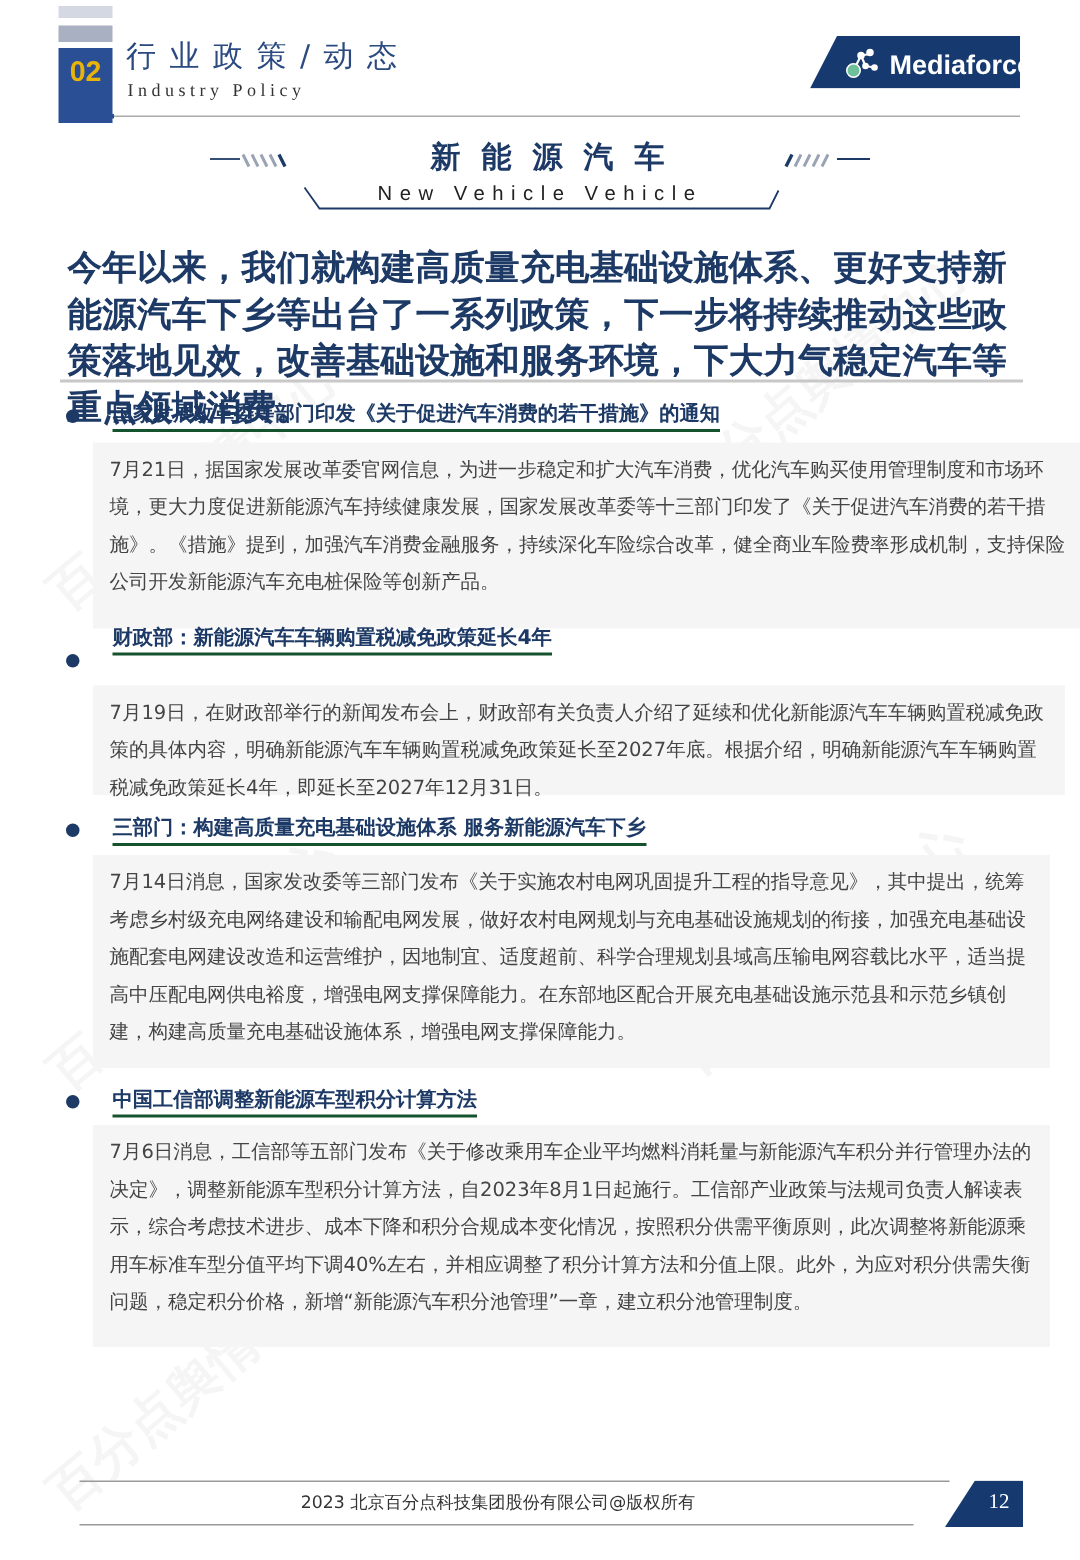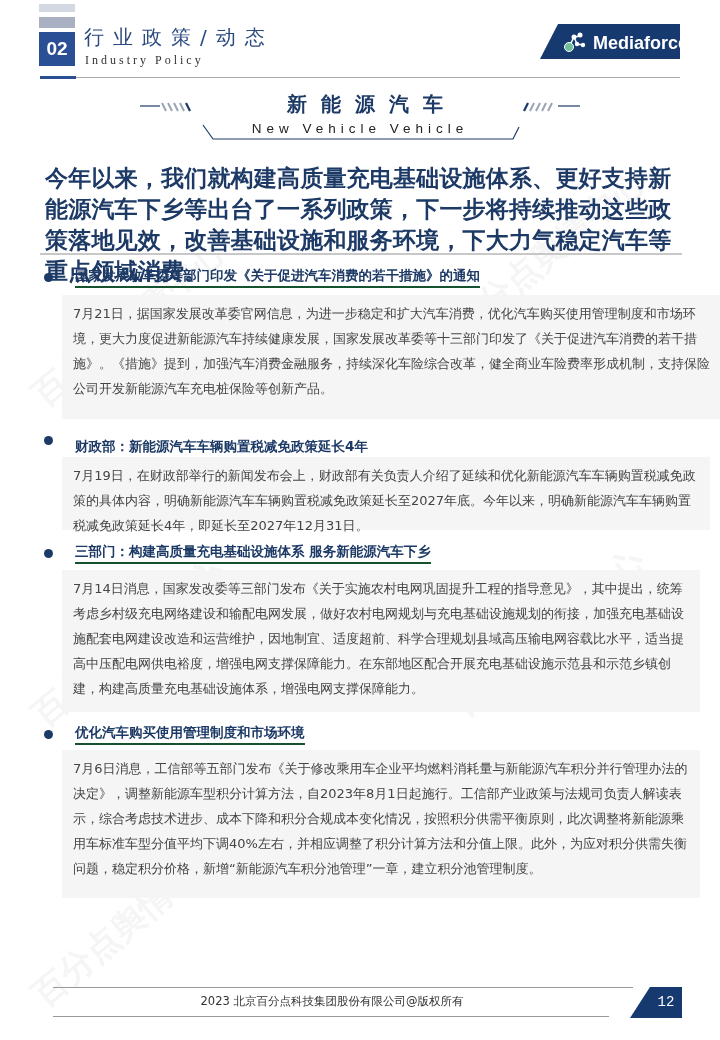--- a/index.html
+++ b/index.html
@@ -2,21 +2,21 @@
 <html><head>
 <meta charset="utf-8">
 <style>
   * { box-sizing: border-box; margin: 0; padding: 0; }
   html, body { width: 720px; height: 1040px; background: #ffffff; overflow: hidden; }
   body { position: relative; font-family: "DejaVu Sans", "Liberation Sans", sans-serif; color: #333; }
 
   
   .hdr-bar1 { position: absolute; left: 39px; top: 4px; width: 36px; height: 8px; background: #d4d8e2; }
   .hdr-bar2 { position: absolute; left: 39px; top: 17px; width: 36px; height: 11px; background: #a9b0c2; }
-  .hdr-num { position: absolute; left: 39px; top: 32px; width: 36px; height: 34px; background: #2b4f95; color: #ffffff;
+  .hdr-num { position: absolute; left: 39px; top: 32px; width: 36px; height: 50px; background: #2b4f95; color: #eab308;
              font-family: "Liberation Sans", sans-serif; font-weight: bold; font-size: 19px; line-height: 34px; text-align: center; }
   .hdr-title { position: absolute; left: 84px; top: 24px; font-size: 20px; letter-spacing: 9px; color: #2b4a80; font-weight: normal; }
   .hdr-sub { position: absolute; left: 85px; top: 53px; font-family: Liberation Serif, serif; font-size: 12px; letter-spacing: 3px; color: #333; }
   .hdr-line { position: absolute; left: 40px; top: 77px; width: 640px; height: 1px; background: #aaa; }
   .hdr-line-accent { position: absolute; left: 40px; top: 76px; width: 36px; height: 3px; background: #2b4f95; }
   .logo { position: absolute; left: 540px; top: 24px; width: 140px; height: 35px; background: #163a70;
           clip-path: polygon(18px 0, 100% 0, 100% 100%, 0 100%); }
   .logo-icon { position: absolute; left: 563px; top: 31px; width: 24px; height: 22px; }
   .logo-text { position: absolute; left: 593px; top: 33px; color: #fff; font-family: "Liberation Sans", sans-serif; font-weight: bold; font-size: 18px; }
 
@@ -32,21 +32,21 @@
   
   .item-bullet { position: absolute; left: 44px; width: 9px; height: 9px; border-radius: 50%; background: #1d3a66; }
   .item-title { position: absolute; left: 75px; font-size: 13.5px; font-weight: bold; color: #1d3a66; border-bottom: 2px solid #14532d; padding-bottom: 1px; white-space: nowrap; }
   .item-box { position: absolute; left: 62px; width: 662px; background: #f5f5f5; padding: 6px 8px 6px 11px; font-size: 13px; line-height: 25px; color: #444; }
 
   
   .ft-line1 { position: absolute; left: 53px; top: 987px; width: 580px; height: 1px; background: #999; }
   .ft-line2 { position: absolute; left: 53px; top: 1016px; width: 556px; height: 1px; background: #999; }
   .ft-text { position: absolute; left: 0; width: 689px; top: 994px; text-align: center; font-size: 11.5px; color: #333; padding-right: 25px; }
   .ft-page { position: absolute; left: 630px; top: 987px; width: 52px; height: 31px; background: #163a70; clip-path: polygon(20px 0, 100% 0, 100% 100%, 0 100%); }
-  .ft-num { position: absolute; left: 650px; top: 994px; width: 32px; text-align: center; color: #fff; font-family: Liberation Mono, monospace; font-size: 14px; }
+  .ft-num { position: absolute; left: 650px; top: 994px; width: 32px; text-align: center; color: #fff; font-family: Liberation Serif, serif; font-size: 14px; }
 
   
   .wm { position: absolute; font-size: 34px; font-weight: bold; color: rgba(200,200,200,0.18); transform: rotate(-40deg); white-space: nowrap; pointer-events: none; }
 </style>
 </head>
 <body>
 
 <div class="wm" style="left:10px; top:300px;">百分点舆情中心</div>
 <div class="wm" style="left:430px; top:230px;">百分点舆情中心</div>
 <div class="wm" style="left:10px; top:620px;">百分点舆情中心</div>
@@ -98,28 +98,28 @@
 <div class="sec-sub">New Vehicle Vehicle</div>
 
 <div class="intro">今年以来，我们就构建高质量充电基础设施体系、更好支持新能源汽车下乡等出台了一系列政策，下一步将持续推动这些政策落地见效，改善基础设施和服务环境，下大力气稳定汽车等重点领域消费。</div>
 <div class="intro-line"></div>
 
 <div class="item-bullet" style="top:273px;"></div>
 <div class="item-title" style="top:267px;">国家发展改革委等部门印发《关于促进汽车消费的若干措施》的通知</div>
 <div class="item-box" style="top:295px; width:662px; height:124px;">7月21日，据国家发展改革委官网信息，为进一步稳定和扩大汽车消费，优化汽车购买使用管理制度和市场环境，更大力度促进新能源汽车持续健康发展，国家发展改革委等十三部门印发了《关于促进汽车消费的若干措施》。《措施》提到，加强汽车消费金融服务，持续深化车险综合改革，健全商业车险费率形成机制，支持保险公司开发新能源汽车充电桩保险等创新产品。</div>
 
 <div class="item-bullet" style="top:436px;"></div>
-<div class="item-title" style="top:438px;">财政部：新能源汽车车辆购置税减免政策延长4年</div>
-<div class="item-box" style="top:457px; width:648px; height:73px;">7月19日，在财政部举行的新闻发布会上，财政部有关负责人介绍了延续和优化新能源汽车车辆购置税减免政策的具体内容，明确新能源汽车车辆购置税减免政策延长至2027年底。今年以来，明确新能源汽车车辆购置税减免政策延长4年，即延长至2027年12月31日。</div>
+<div class="item-title" style="top:416px;">财政部：新能源汽车车辆购置税减免政策延长4年</div>
+<div class="item-box" style="top:457px; width:648px; height:73px;">7月19日，在财政部举行的新闻发布会上，财政部有关负责人介绍了延续和优化新能源汽车车辆购置税减免政策的具体内容，明确新能源汽车车辆购置税减免政策延长至2027年底。根据介绍，明确新能源汽车车辆购置税减免政策延长4年，即延长至2027年12月31日。</div>
 
 <div class="item-bullet" style="top:549px;"></div>
 <div class="item-title" style="top:543px;">三部门：构建高质量充电基础设施体系 服务新能源汽车下乡</div>
 <div class="item-box" style="top:570px; width:638px; height:142px;">7月14日消息，国家发改委等三部门发布《关于实施农村电网巩固提升工程的指导意见》，其中提出，统筹考虑乡村级充电网络建设和输配电网发展，做好农村电网规划与充电基础设施规划的衔接，加强充电基础设施配套电网建设改造和运营维护，因地制宜、适度超前、科学合理规划县域高压输电网容载比水平，适当提高中压配电网供电裕度，增强电网支撑保障能力。在东部地区配合开展充电基础设施示范县和示范乡镇创建，构建高质量充电基础设施体系，增强电网支撑保障能力。</div>
 
 <div class="item-bullet" style="top:730px;"></div>
-<div class="item-title" style="top:724px;">优化汽车购买使用管理制度和市场环境</div>
+<div class="item-title" style="top:724px;">中国工信部调整新能源车型积分计算方法</div>
 <div class="item-box" style="top:750px; width:638px; height:148px;">7月6日消息，工信部等五部门发布《关于修改乘用车企业平均燃料消耗量与新能源汽车积分并行管理办法的决定》，调整新能源车型积分计算方法，自2023年8月1日起施行。工信部产业政策与法规司负责人解读表示，综合考虑技术进步、成本下降和积分合规成本变化情况，按照积分供需平衡原则，此次调整将新能源乘用车标准车型分值平均下调40%左右，并相应调整了积分计算方法和分值上限。此外，为应对积分供需失衡问题，稳定积分价格，新增“新能源汽车积分池管理”一章，建立积分池管理制度。</div>
 
 <div class="ft-line1"></div>
 <div class="ft-line2"></div>
 <div class="ft-text">2023 北京百分点科技集团股份有限公司@版权所有</div>
 <div class="ft-page"></div>
 <div class="ft-num">12</div>
 
 </body></html>

